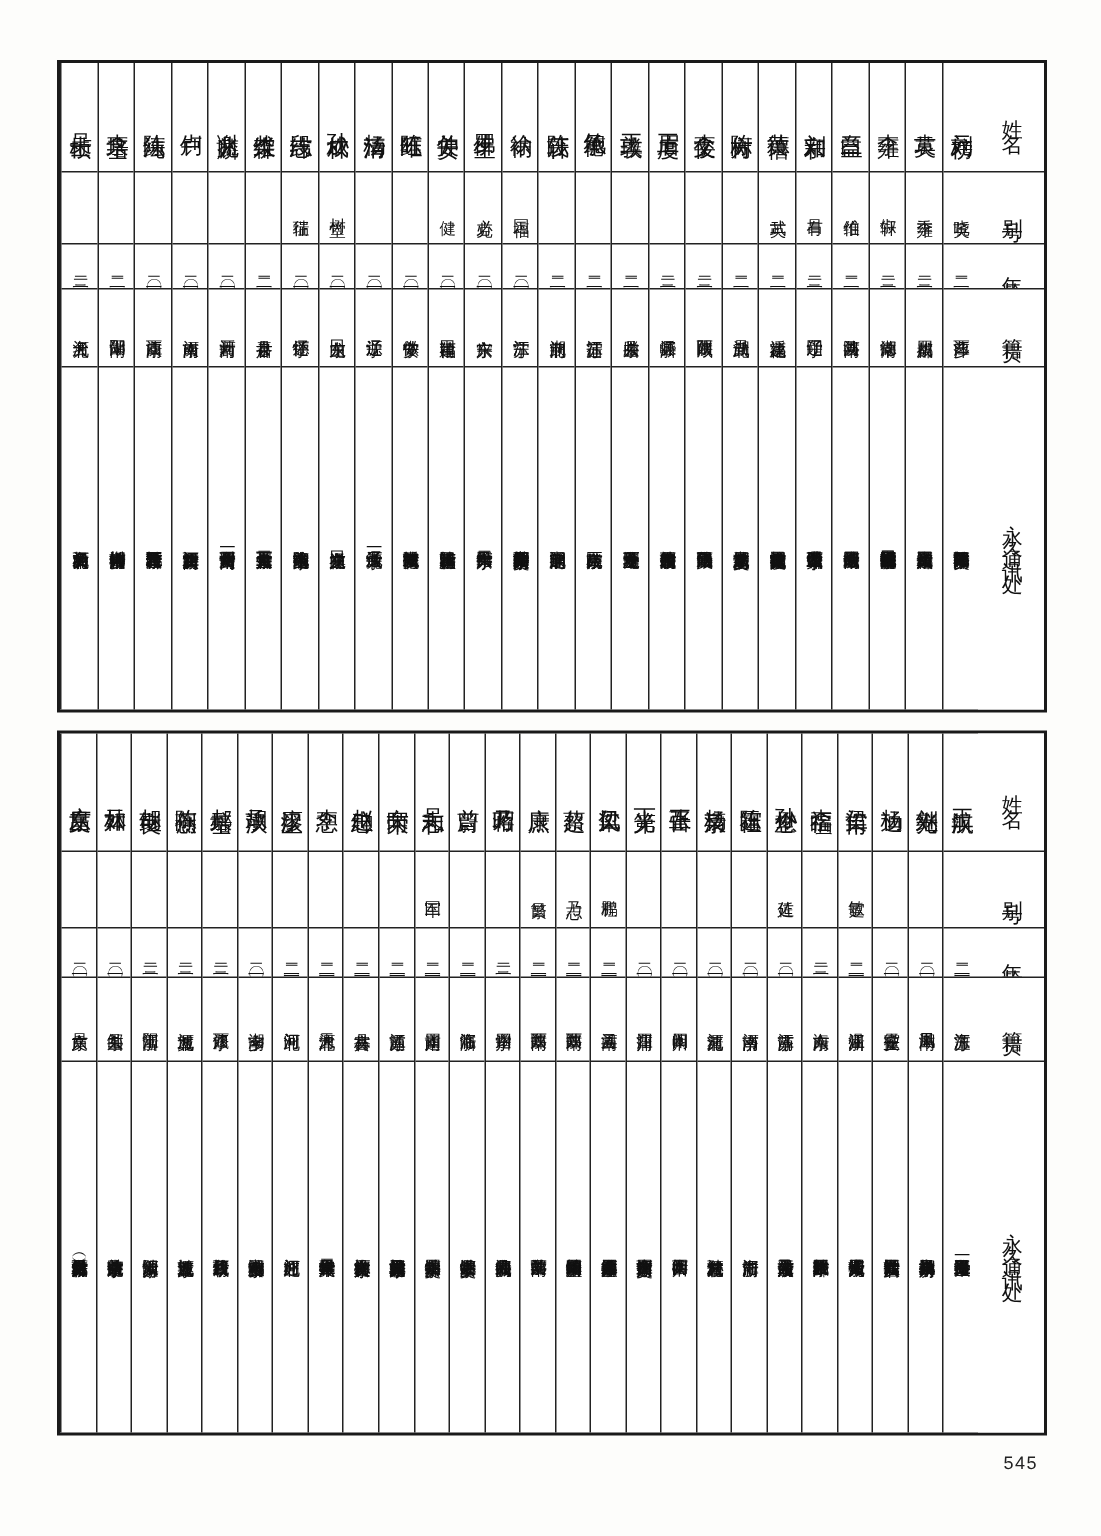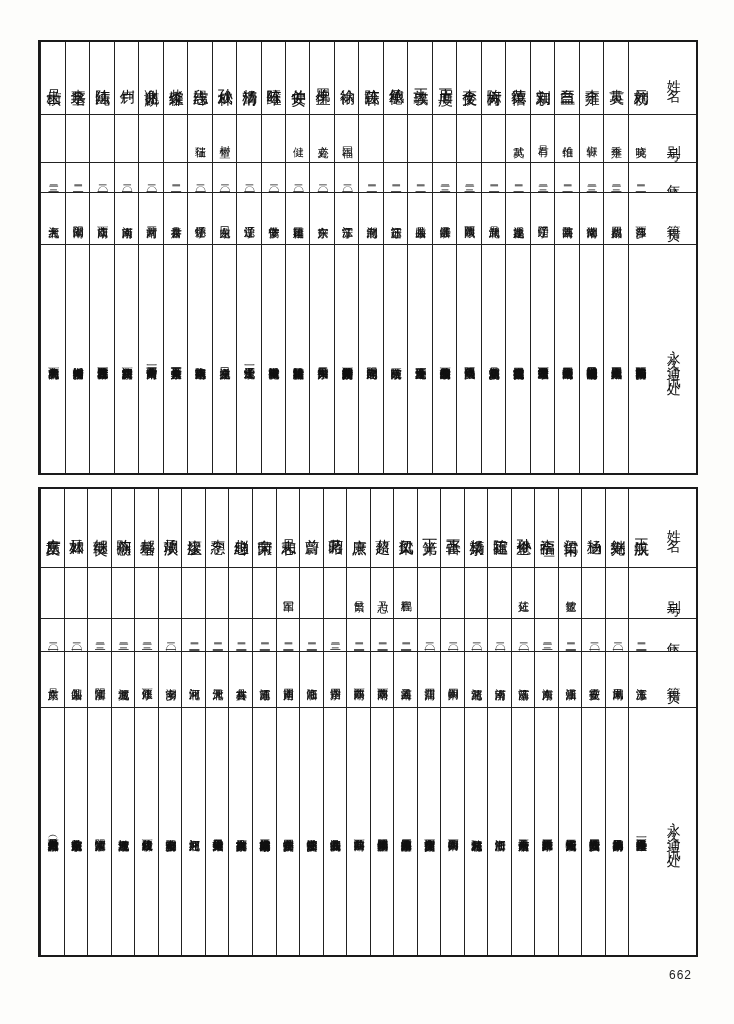--- a/index.html
+++ b/index.html
@@ -994,14 +994,14 @@
           <div class="cell r-native">
             <span>广东文昌</span>
           </div>
           <div class="cell r-addr">
             <span>广东文昌白延市百福村（升昌号代转）</span>
           </div>
         </div>
       </div>
   </div>
 
-  <div class="page-number">662</div>
+  <div class="page-number">545</div>
 </div>
 
 </body></html>

